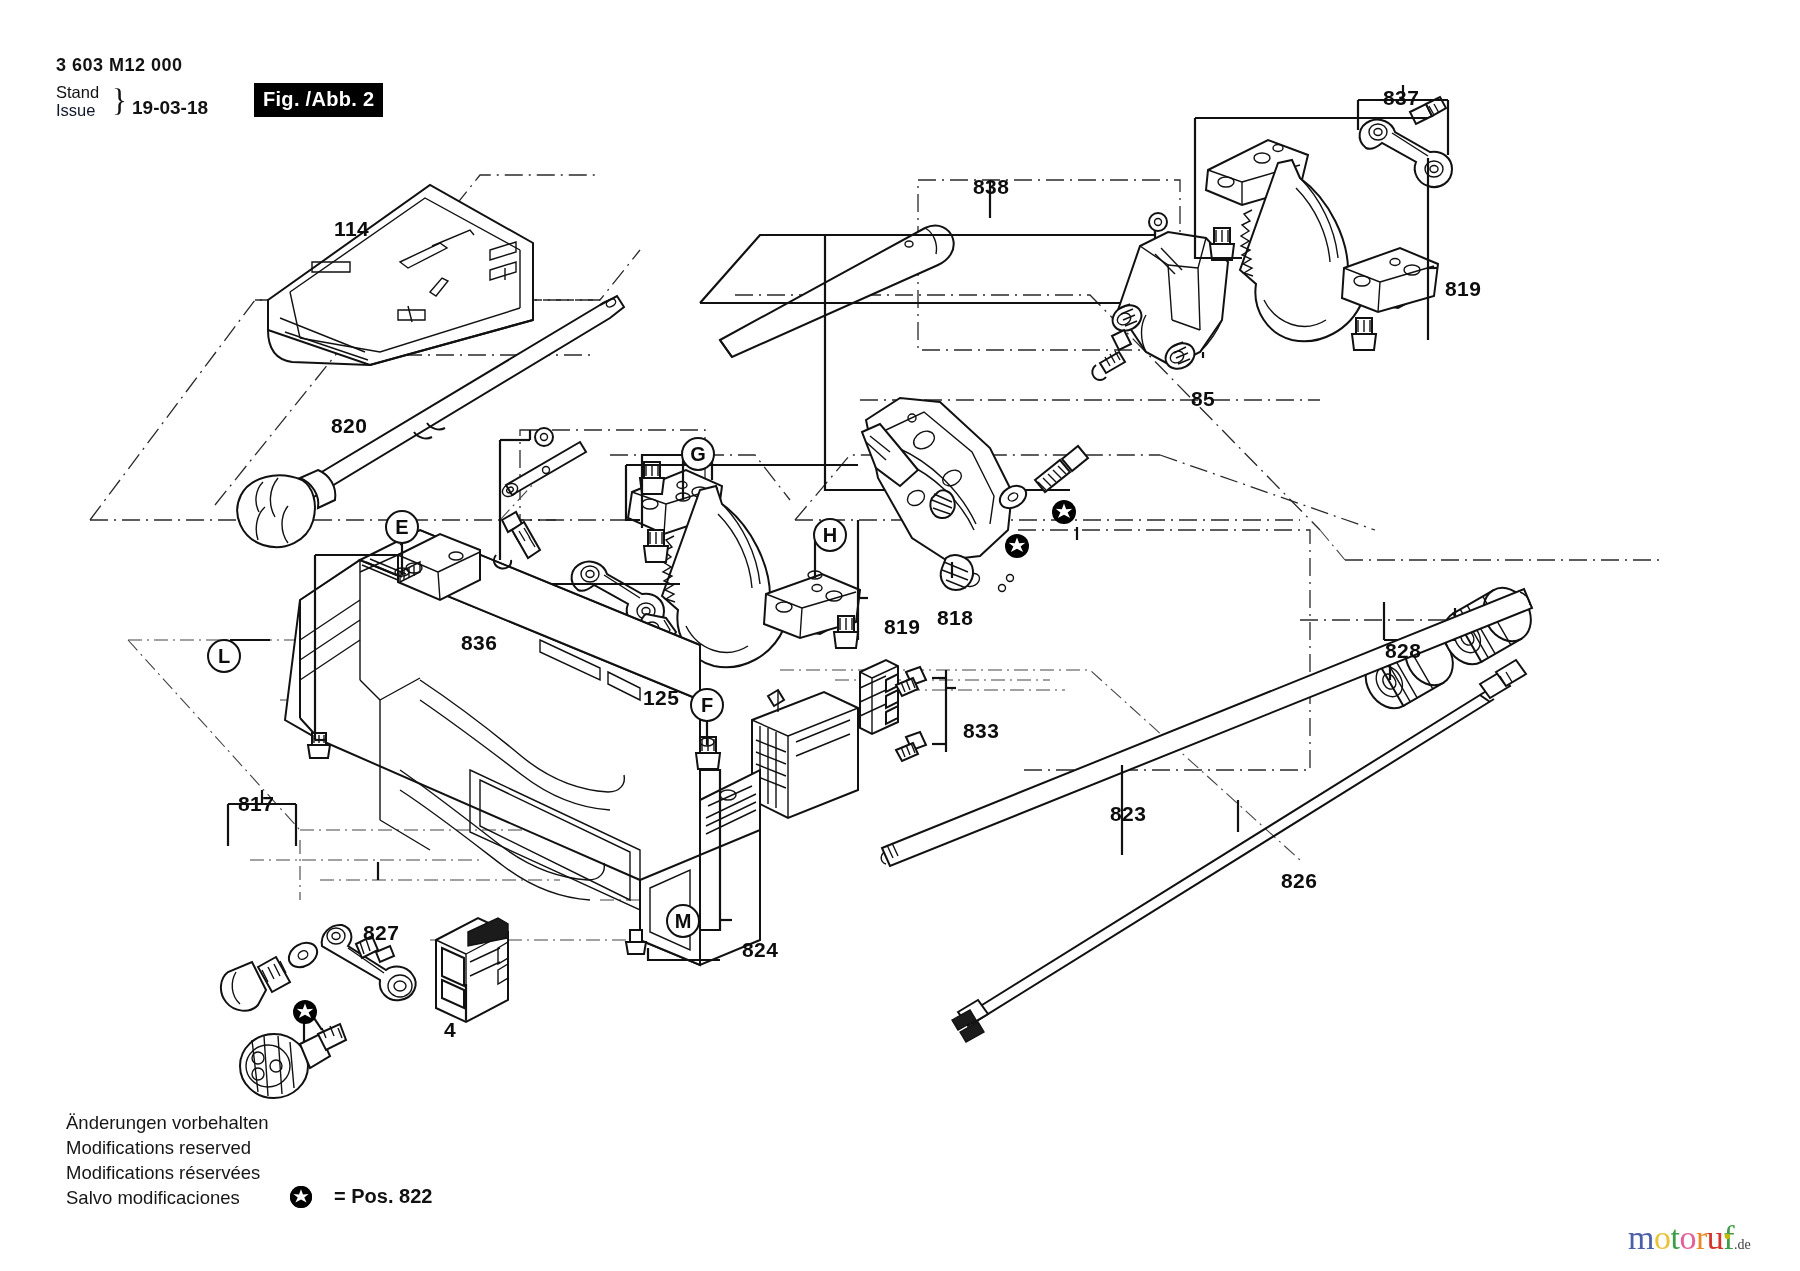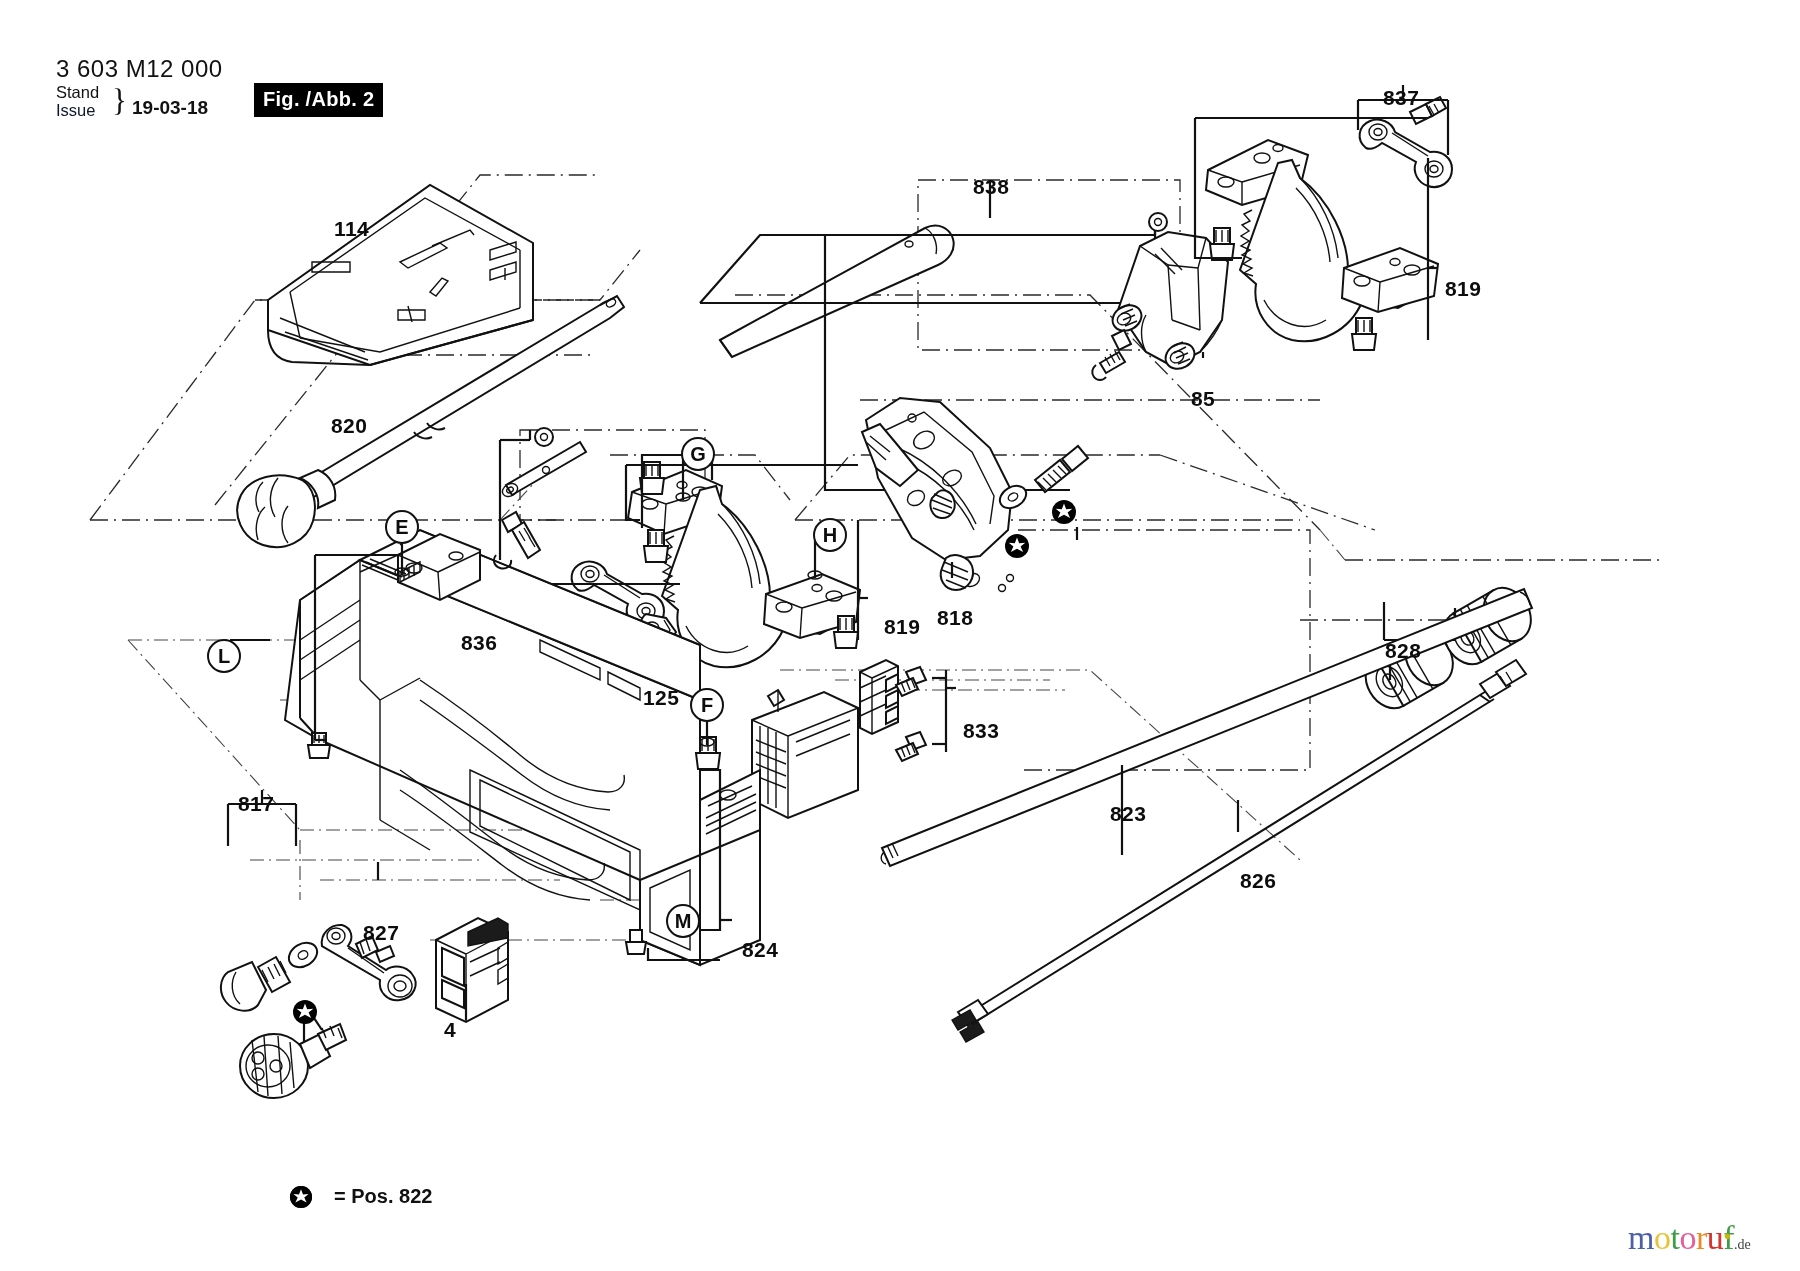--- a/index.html
+++ b/index.html
@@ -19,22 +19,22 @@
   #header{
     position:absolute;
     left:56px;
     top:55px;
     width:420px;
     height:90px;
   }
   .hdr-partno{
     position:absolute;
     left:0px; top:0px;
-    font-size:24px;
-    font-weight:normal;
+    font-size:18px;
+    font-weight:bold;
     letter-spacing:0.5px;
     color:#121212;
     white-space:nowrap;
   }
   .hdr-stand{
     position:absolute;
     left:0px; top:28px;
     font-size:16.5px;
     font-weight:normal;
     color:#121212;
@@ -735,20 +735,26 @@
 
   <div id="header">
     <div class="hdr-partno">3 603 M12 000</div>
     <div class="hdr-stand">Stand</div>
     <div class="hdr-issue">Issue</div>
     <div class="hdr-brace">}</div>
     <div class="hdr-date">19-03-18</div>
     <div class="hdr-fig">Fig. /Abb. 2</div>
   </div>
 
+  <div id="legend">
+    <div class="legend-line">Änderungen vorbehalten</div>
+    <div class="legend-line">Modifications reserved</div>
+    <div class="legend-line">Modifications réservées</div>
+    <div class="legend-line">Salvo modificaciones</div>
+  </div>
 
   <div id="legend-pos">
     <span class="star">
       <svg width="22" height="22" viewBox="0 0 22 22" xmlns="http://www.w3.org/2000/svg">
         <circle cx="11" cy="11" r="11" fill="#000"></circle>
         <path d="M11,3.2 L13.0,8.4 L18.6,8.0 L14.3,11.4 L16.6,16.5 L11,13.6 L5.4,16.5 L7.7,11.4 L3.4,8.0 L9.0,8.4 Z" fill="#ffffff"></path>
       </svg>
     </span>
     <span>= Pos. 822</span>
   </div>
@@ -766,21 +772,21 @@
   <div class="label" style="left:1191px;top:366px">85</div>
   <div class="label" style="left:937px;top:585px">818</div>
   <div class="label" style="left:884px;top:594px">819</div>
   <div class="label" style="left:461px;top:610px">836</div>
   <div class="label" style="left:643px;top:665px">125</div>
   <div class="label" style="left:1385px;top:618px">828</div>
   <div class="label" style="left:963px;top:698px">833</div>
   <div class="label" style="left:238px;top:771px">817</div>
   <div class="label" style="left:1110px;top:781px">823</div>
   <div class="label" style="left:363px;top:900px">827</div>
-  <div class="label" style="left:1240px;top:848px">826</div>
+  <div class="label" style="left:1281px;top:848px">826</div>
   <div class="label" style="left:742px;top:917px">824</div>
   <div class="label" style="left:444px;top:997px">4</div>
 
   <div class="clabel" style="left:681px;top:437px">G</div>
   <div class="clabel" style="left:385px;top:510px">E</div>
   <div class="clabel" style="left:813px;top:518px">H</div>
   <div class="clabel" style="left:207px;top:639px">L</div>
   <div class="clabel" style="left:690px;top:688px">F</div>
   <div class="clabel" style="left:666px;top:904px">M</div>
 

